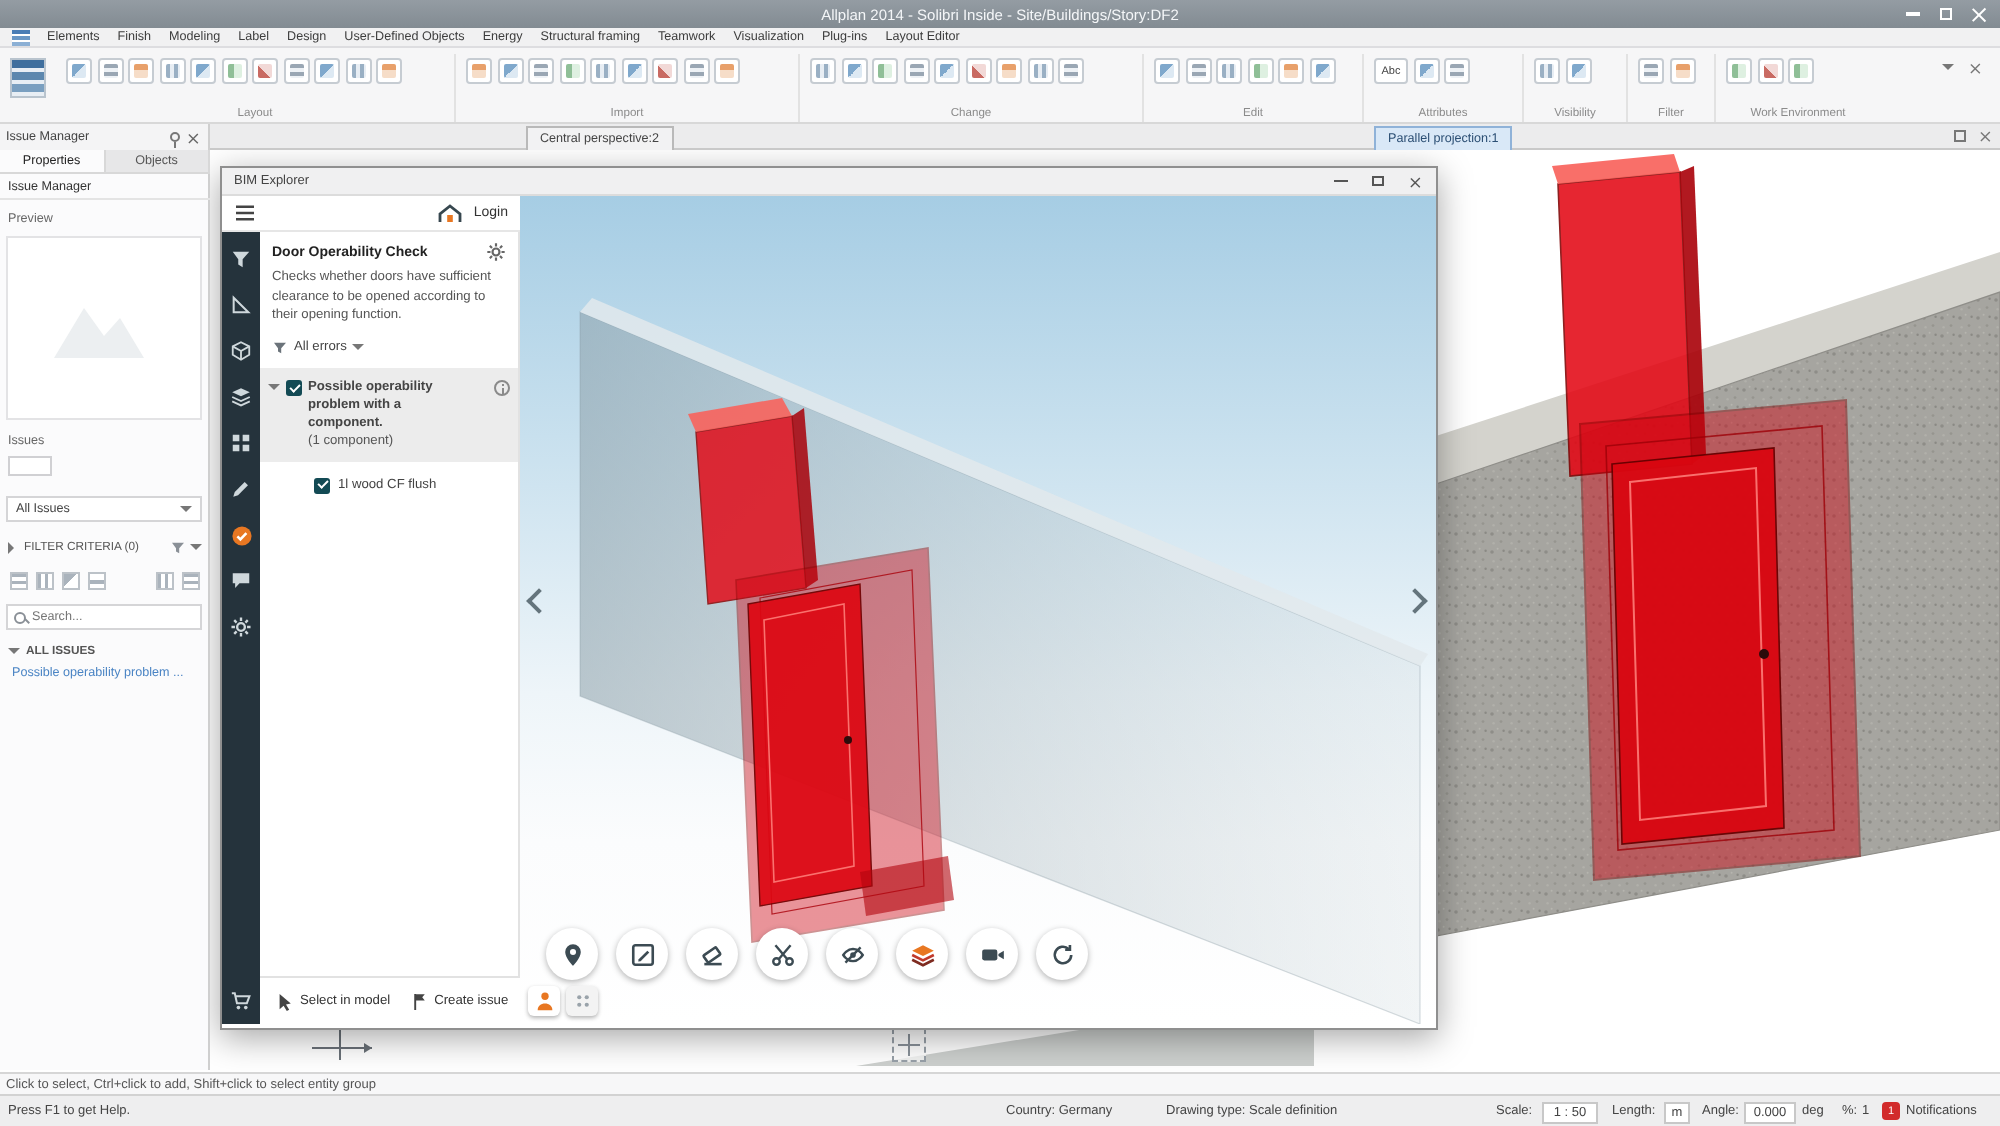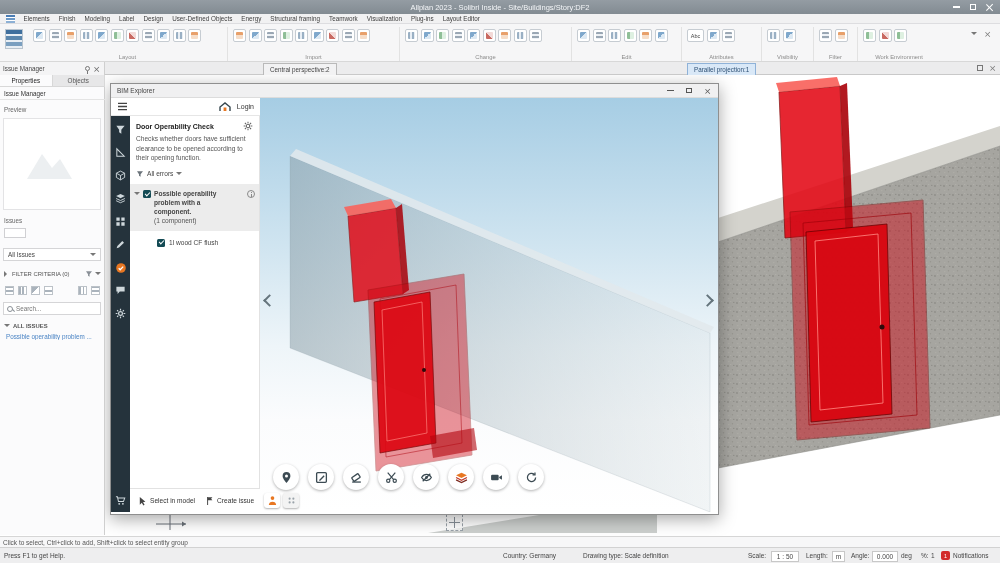--- a/index.html
+++ b/index.html
@@ -110,21 +110,21 @@
 #prompt{position:absolute;left:0;top:536px;width:1000px;height:11px;background:#f7f7f8;border-top:1px solid #d6d6d6;font-size:6.5px;color:#555;display:flex;align-items:center;padding-left:3px;z-index:40}
 #statusbar{position:absolute;left:0;top:547px;width:1000px;height:16px;background:#eeeeef;border-top:1px solid #d2d2d2;font-size:6.5px;color:#444;z-index:40}
 #statusbar span{position:absolute;top:4px;white-space:nowrap}
 #statusbar .val-box{background:#fff;border:1px solid #c8c8c8;height:11px;top:2.5px;padding:0 2px;text-align:center;line-height:10px}
 .notif-badge{background:#d22b2b;border-radius:2px;color:#fff !important;width:9px;height:9px;top:3px !important;display:flex;align-items:center;justify-content:center;font-size:5.5px}
 </style>
 </head>
 <body>
 
 <div id="titlebar">
-  <span>Allplan 2023 - Solibri Inside - Site/Buildings/Story:DF2</span>
+  <span>Allplan 2014 - Solibri Inside - Site/Buildings/Story:DF2</span>
   <span class="controls">
     <span class="bar-ic"></span>
     <span class="box-ic"></span>
     <span class="x-ic"></span>
   </span>
 </div>
 
 <div id="menubar">
   <span class="app-ic"></span>
   <span class="mi">Elements</span>

